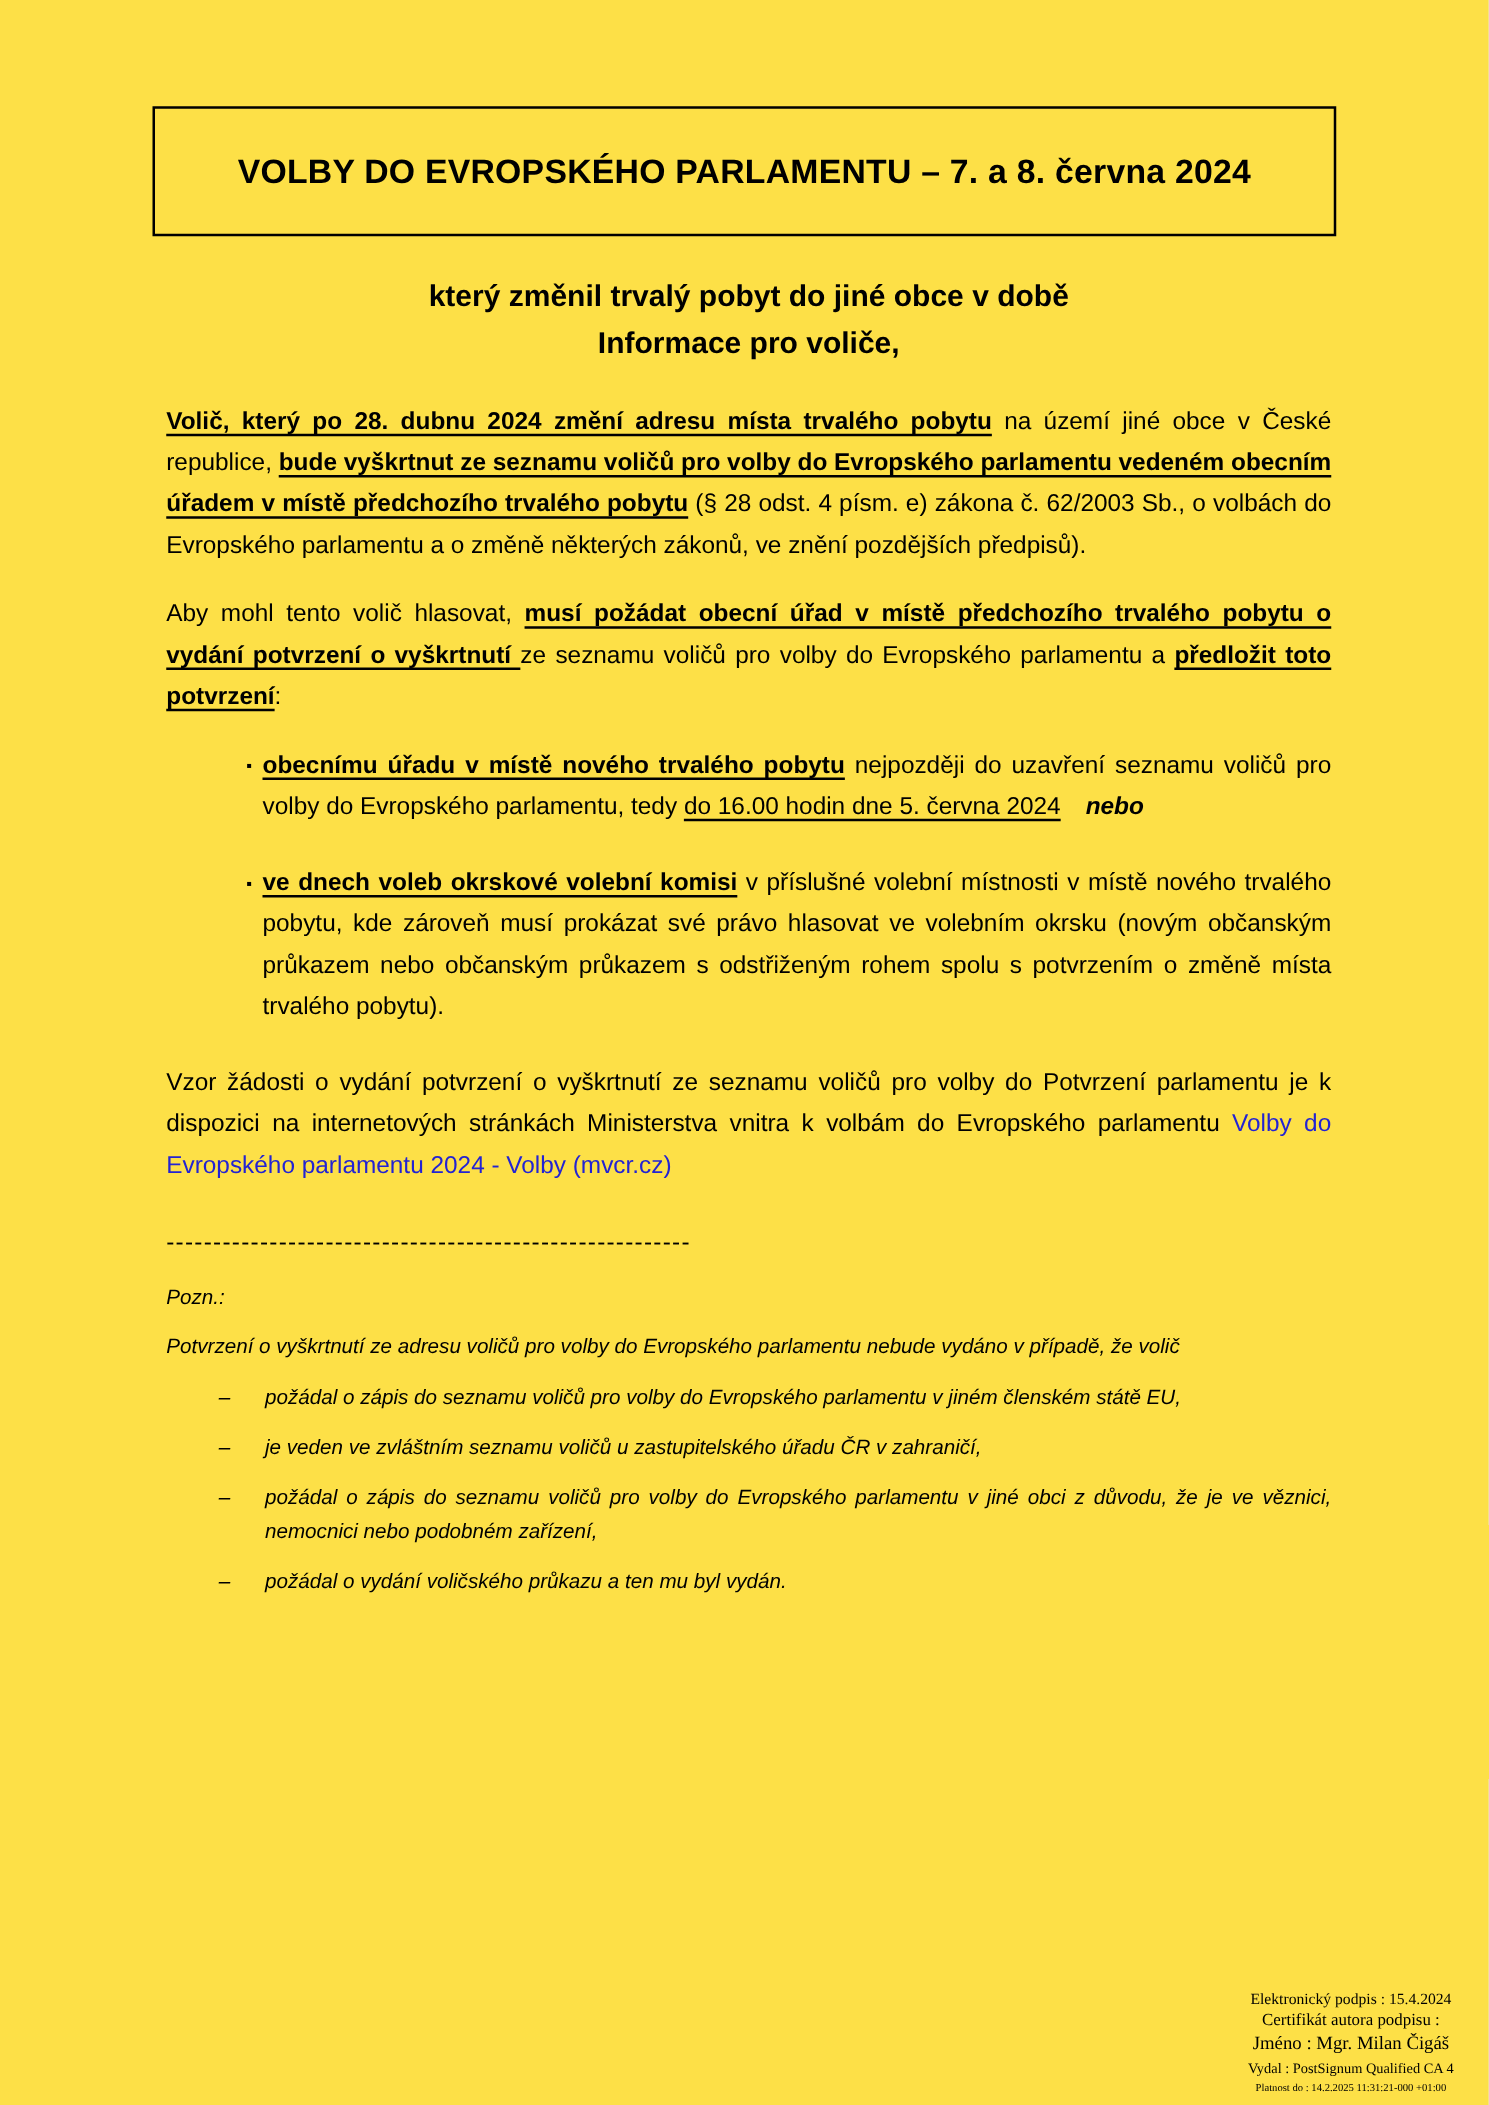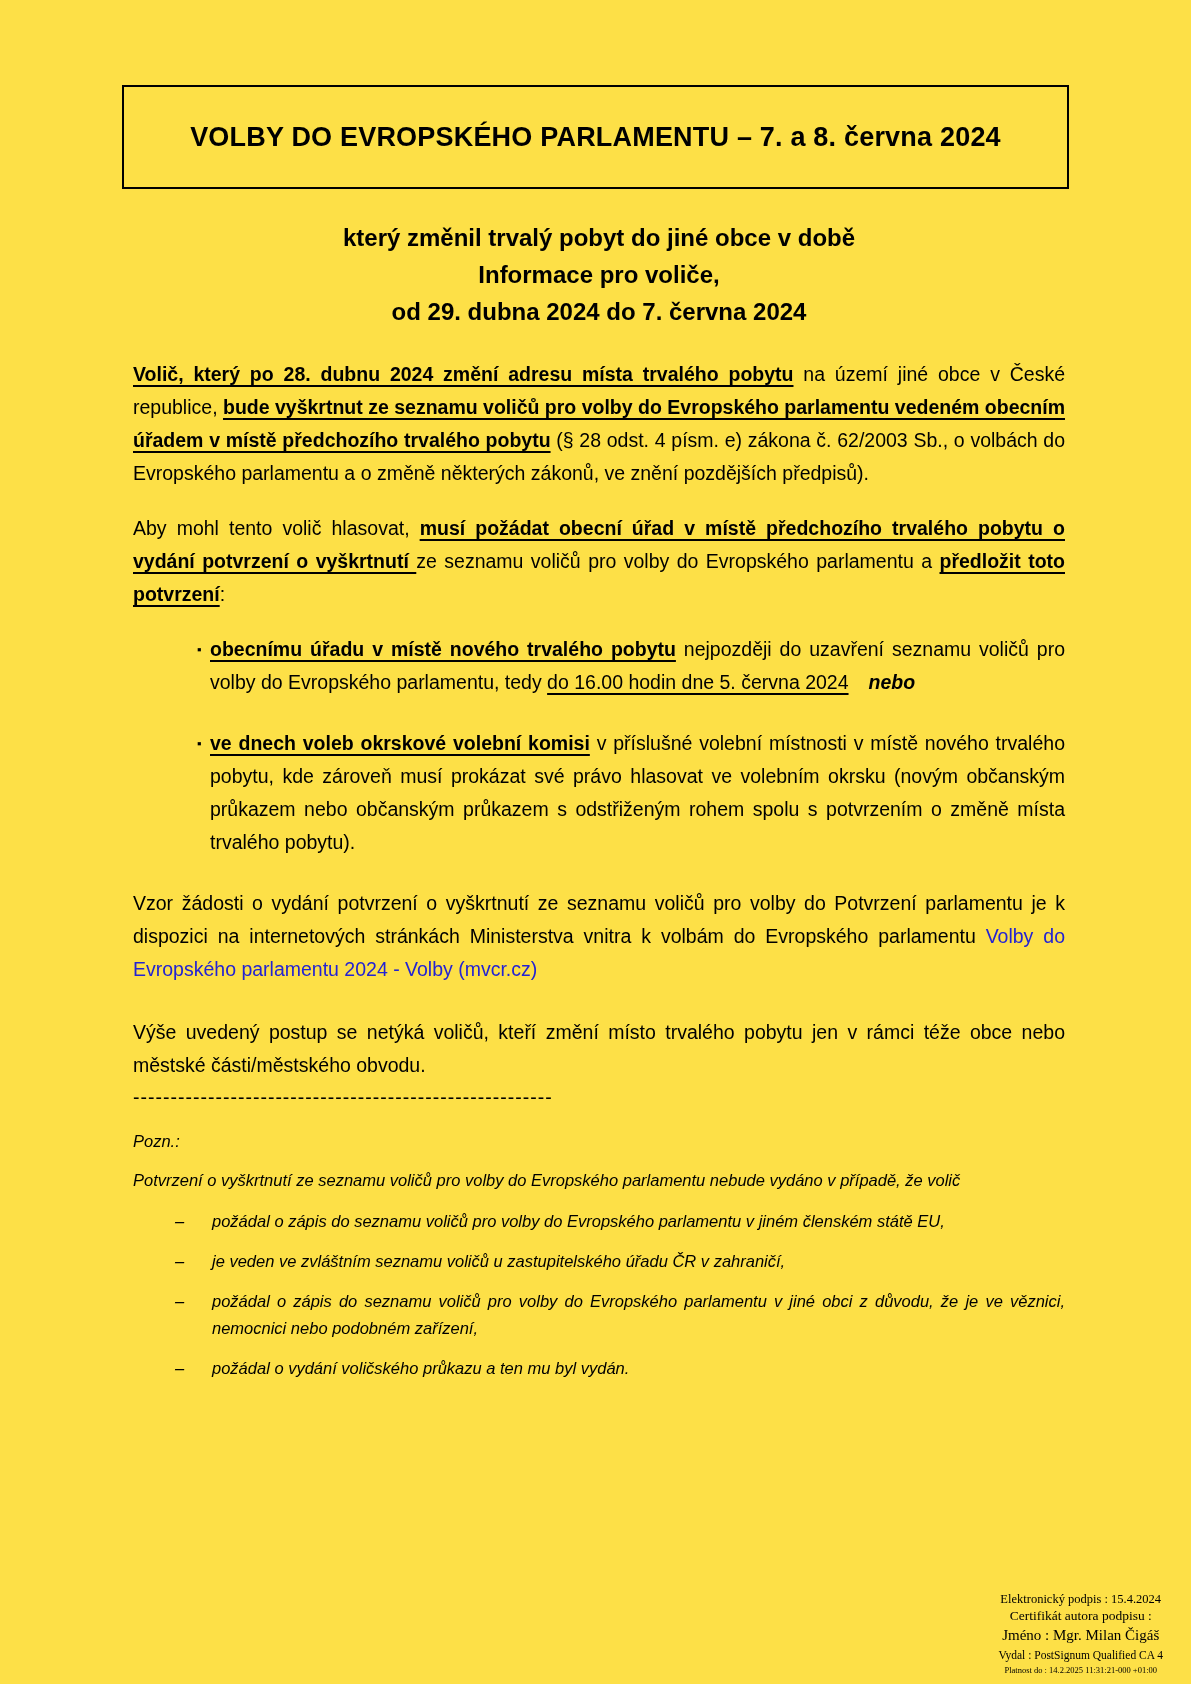--- a/index.html
+++ b/index.html
@@ -91,46 +91,44 @@
 
 <div class="page">
 
   <div class="header-box">
     <span>VOLBY DO EVROPSKÉHO PARLAMENTU – 7. a 8. června 2024</span>
   </div>
 
   <div class="heading">
     <div>který změnil trvalý pobyt do jiné obce v době</div>
     <div>Informace pro voliče,</div>
-    <div>od 29. dubna 2024 do 7. června 2024</div>
   </div>
 
   <p class="body-p"><span class="bu">Volič, který po 28. dubnu 2024 změní adresu místa trvalého pobytu</span><span> na území jiné obce v České republice, </span><span class="bu">bude vyškrtnut ze seznamu voličů pro volby do Evropského parlamentu vedeném obecním úřadem v místě předchozího trvalého pobytu</span><span> (§ 28 odst. 4 písm. e) zákona č. 62/2003 Sb., o volbách do Evropského parlamentu a o změně některých zákonů, ve znění pozdějších předpisů).</span></p>
 
   <p class="body-p"><span>Aby mohl tento volič hlasovat, </span><span class="bu">musí požádat obecní úřad v místě předchozího trvalého pobytu o vydání potvrzení o vyškrtnutí </span><span>ze seznamu voličů pro volby do Evropského parlamentu a </span><span class="bu">předložit toto potvrzení</span><span>:</span></p>
 
   <div class="bullet">
     <span class="bullet-marker">▪</span>
     <span class="bullet-body"><span class="bu">obecnímu úřadu v místě nového trvalého pobytu</span><span> nejpozději do uzavření seznamu voličů pro volby do Evropského parlamentu, tedy </span><span class="u">do 16.00 hodin dne 5. června 2024</span><span class="bi">nebo</span></span>
   </div>
 
   <div class="bullet">
     <span class="bullet-marker">▪</span>
     <span class="bullet-body"><span class="bu">ve dnech voleb okrskové volební komisi</span><span> v příslušné volební místnosti v místě nového trvalého pobytu, kde zároveň musí prokázat své právo hlasovat ve volebním okrsku (novým občanským průkazem nebo občanským průkazem s odstřiženým rohem spolu s potvrzením o změně místa trvalého pobytu).</span></span>
   </div>
 
   <p class="body-p p-vzor"><span>Vzor žádosti o vydání potvrzení o vyškrtnutí ze seznamu voličů pro volby do Potvrzení parlamentu je k dispozici na internetových stránkách Ministerstva vnitra k volbám do Evropského parlamentu </span><span class="link">Volby do Evropského parlamentu 2024 - Volby (mvcr.cz)</span></p>
 
-  <p class="body-p p-vyse"><span>Výše uvedený postup se netýká voličů, kteří změní místo trvalého pobytu jen v rámci téže obce nebo městské části/městského obvodu.</span></p>
 
   <div class="separator">--------------------------------------------------------</div>
 
   <div class="note-label">Pozn.:</div>
 
-  <div class="note-intro">Potvrzení o vyškrtnutí ze seznamu voličů pro volby do Evropského parlamentu nebude vydáno v případě, že volič</div>
+  <div class="note-intro">Potvrzení o vyškrtnutí ze adresu voličů pro volby do Evropského parlamentu nebude vydáno v případě, že volič</div>
 
   <div class="note-item">
     <span class="note-marker">–</span>
     <span class="note-body">požádal o zápis do seznamu voličů pro volby do Evropského parlamentu v jiném členském státě EU,</span>
   </div>
   <div class="note-item">
     <span class="note-marker">–</span>
     <span class="note-body">je veden ve zvláštním seznamu voličů u zastupitelského úřadu ČR v zahraničí,</span>
   </div>
   <div class="note-item">

